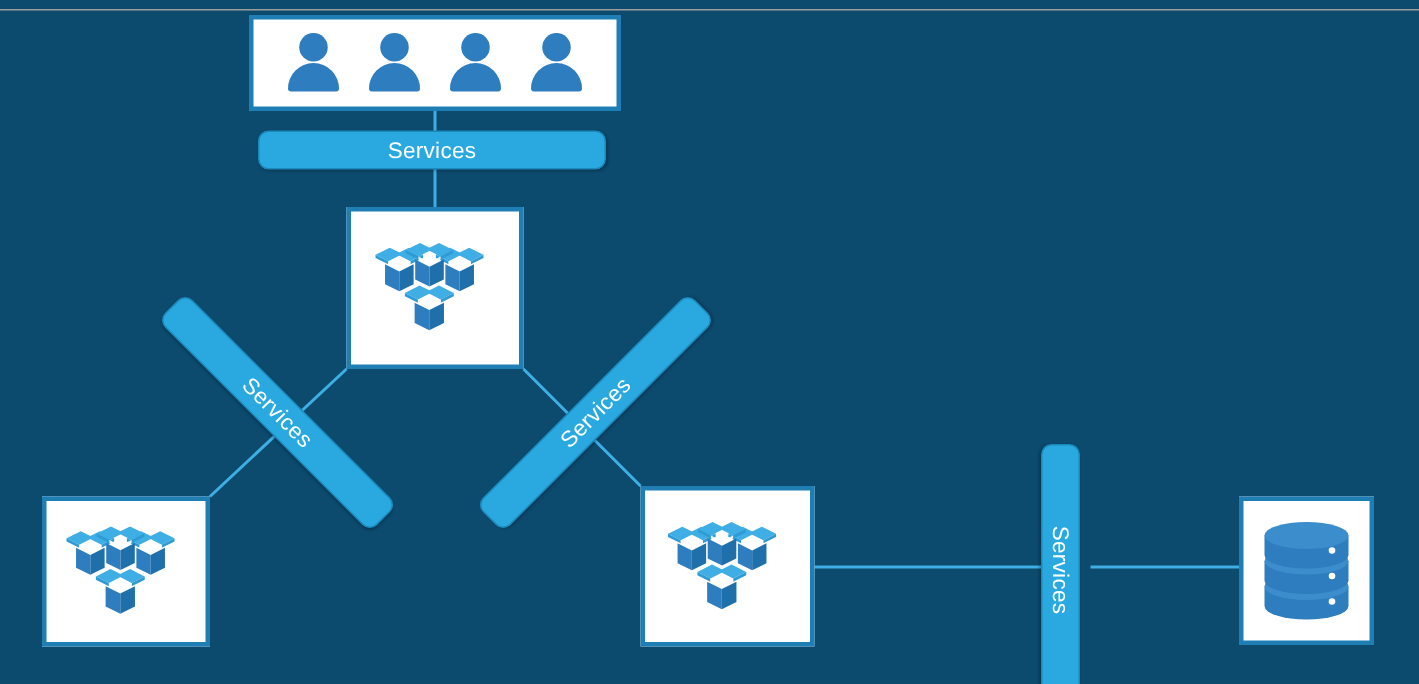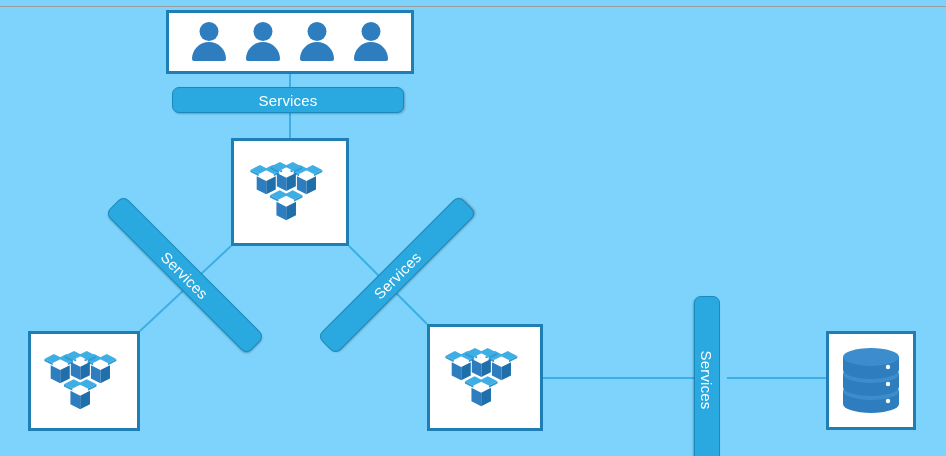--- a/index.html
+++ b/index.html
@@ -8,21 +8,21 @@
     padding: 0;
     background: #ffffff;
   }
   body {
     font-family: "Liberation Sans", sans-serif;
   }
   #canvas {
     position: relative;
     width: 946px;
     height: 456px;
-    background: #7dd3fc;
+    background: #0c4a6e;
     overflow: hidden;
   }
 
   
   .top-rule {
     position: absolute;
     left: 0;
     top: 6px;
     width: 946px;
     height: 1px;

